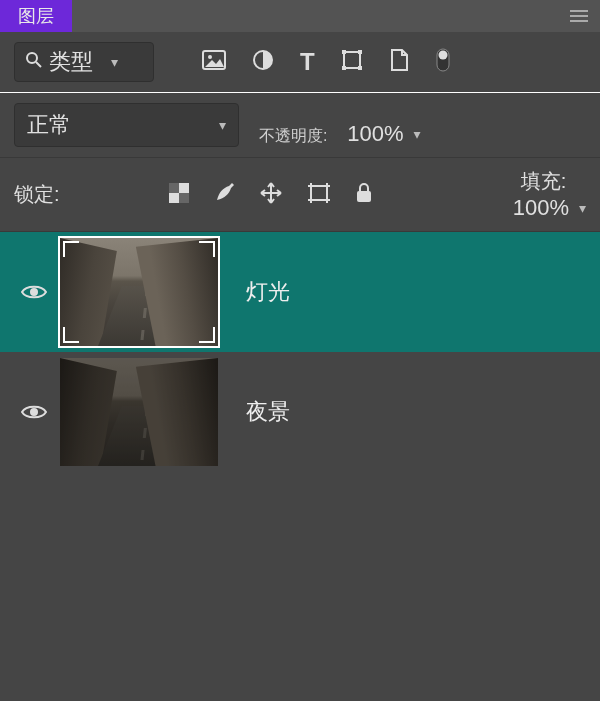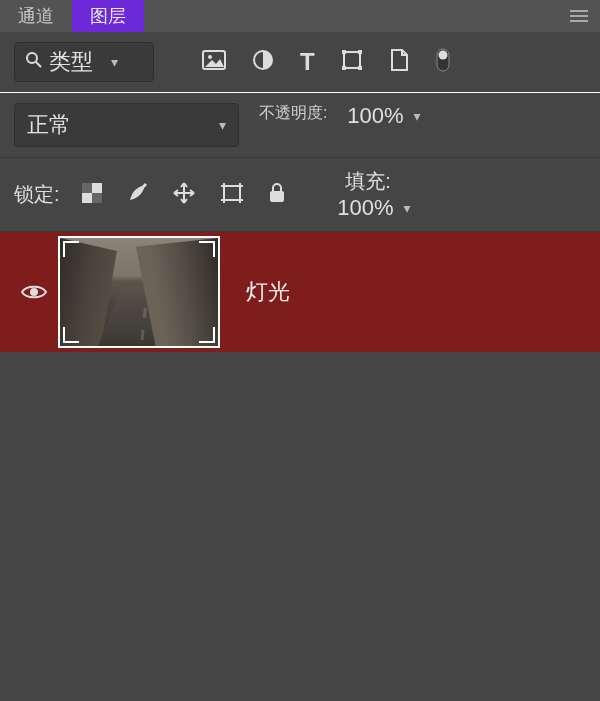--- a/index.html
+++ b/index.html
@@ -12,36 +12,36 @@
 .panel-menu svg { display: block; }
 
 .panel-body { background: #454545; height: calc(701px - 32px); padding: 0; }
 
 .filter-row { display: flex; align-items: center; padding: 10px 14px; gap: 8px; border-bottom: 1px solid #ffffff; }
 .filter-select { display: flex; align-items: center; background: #3a3a3a; border: 1px solid #2f2f2f; border-radius: 4px; padding: 4px 10px; font-size: 22px; color: #e0e0e0; min-width: 140px; }
 .filter-select .chev { margin-left: 18px; }
 .filter-icons { display: flex; gap: 26px; margin-left: 40px; align-items: center; }
 .filter-icons > span { cursor: pointer; }
 
-.blend-row { display: flex; align-items: flex-start; padding: 10px 14px; gap: 8px; border-bottom: 1px solid #393939; }
+.blend-row { display: flex; align-items: flex-end; padding: 10px 14px; gap: 8px; border-bottom: 1px solid #393939; }
 .blend-select { display: flex; align-items: center; background: #3a3a3a; border: 1px solid #2f2f2f; border-radius: 4px; padding: 6px 12px; font-size: 22px; color: #e0e0e0; width: 225px; justify-content: space-between; }
 .op-label { font-size: 16px; color: #d0d0d0; margin-left: 12px; }
 .pct { display: flex; align-items: center; font-size: 22px; margin-left: 6px; }
 .pct-val { min-width: 62px; text-align: right; }
 .chev { font-size: 14px; color: #bbb; margin-left: 10px; }
 
-.lock-row { display: flex; align-items: center; padding: 10px 14px; gap: 22px; border-bottom: 1px solid #393939; }
+.lock-row { display: flex; align-items: center; padding: 10px 14px; gap: 22px; border-bottom: 1px solid #393939; justify-content: space-between; }
 .lock-label { font-size: 20px; }
 .lock-icons { display: flex; gap: 24px; align-items: center; }
 .lock-icons > span { cursor: pointer; }
 .fill-group { display: flex; align-items: center; margin-left: 18px; flex-direction: column; }
 
 .layer-list { padding: 0; }
 .layer-item { display: flex; align-items: center; padding: 6px 4px 6px 14px; min-height: 120px; }
-.layer-item.selected { background: #7f1d1d; }
+.layer-item.selected { background: #0f766e; }
 .vis { width: 40px; display: flex; justify-content: center; }
 .thumb-wrap { width: 158px; height: 108px; position: relative; margin-left: 6px; }
 .thumb-wrap.sel { outline: 2px solid #fff; }
 .thumb-brkt { position: absolute; width: 16px; height: 16px; border: 2px solid #fff; }
 .tl { top: 3px; left: 3px; border-right: none; border-bottom: none; }
 .tr { top: 3px; right: 3px; border-left: none; border-bottom: none; }
 .bl { bottom: 3px; left: 3px; border-right: none; border-top: none; }
 .br { bottom: 3px; right: 3px; border-left: none; border-top: none; }
 .thumb { width: 100%; height: 100%; }
 .layer-name { font-size: 22px; margin-left: 28px; color: #eee; }
@@ -76,21 +76,20 @@
   content: ""; position: absolute; left: 48%; top: 0; width: 3px; height: 100%;
   background: repeating-linear-gradient(to bottom, #9a948a 0 10px, transparent 10px 22px);
   opacity: .35;
 }
 .street.dark { filter: brightness(.68) contrast(1.05); }
 </style>
 </head>
 <body>
 
 <div class="panel-tabs">
-  <div class="tab">通道</div>
   <div class="tab active">图层</div>
   <div class="panel-menu">
     <svg width="22" height="16" viewBox="0 0 22 16">
         <g stroke="#aaa" stroke-width="2">
           <line x1="2" y1="3" x2="20" y2="3"></line>
           <line x1="2" y1="8" x2="20" y2="8"></line>
           <line x1="2" y1="13" x2="20" y2="13"></line>
         </g>
       </svg>
   </div>
@@ -223,16 +222,30 @@
             <div class="road"></div>
           </div>
         <div class="thumb-brkt tl"></div>
           <div class="thumb-brkt tr"></div>
           <div class="thumb-brkt bl"></div>
           <div class="thumb-brkt br"></div>
       </div>
       <span class="layer-name">灯光</span>
     </div>
 
+    <div class="layer-item">
+      <div class="vis">
+        <svg width="26" height="18" viewBox="0 0 26 18">
+            <path d="M1 9 C5 2 21 2 25 9 C21 16 5 16 1 9 Z" fill="none" stroke="#ddd" stroke-width="2"></path>
+            <circle cx="13" cy="9" r="4" fill="#ddd"></circle>
+          </svg>
+      </div>
+      <div class="thumb-wrap">
+        <div class="thumb street dark">
+            <div class="road"></div>
+          </div>
+      </div>
+      <span class="layer-name">夜景</span>
+    </div>
 
   </div>
 
 </div>
 
 </body></html>

